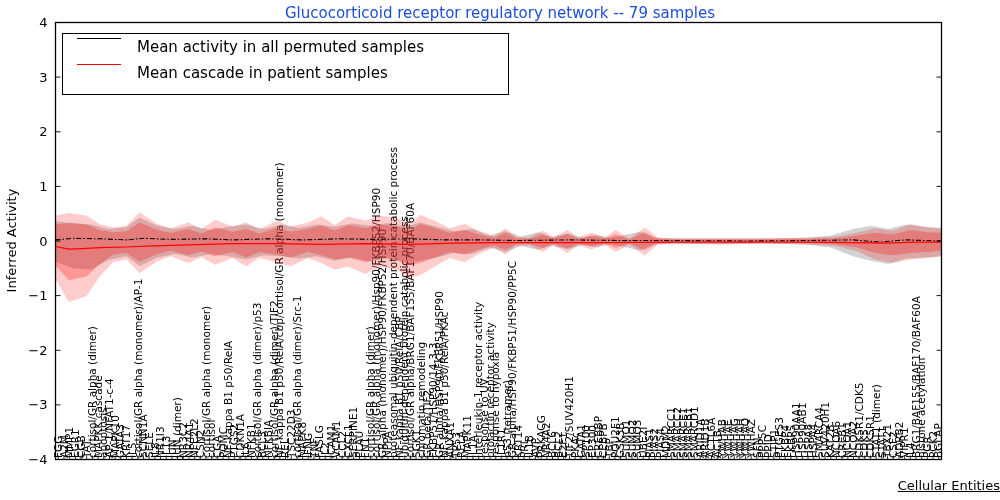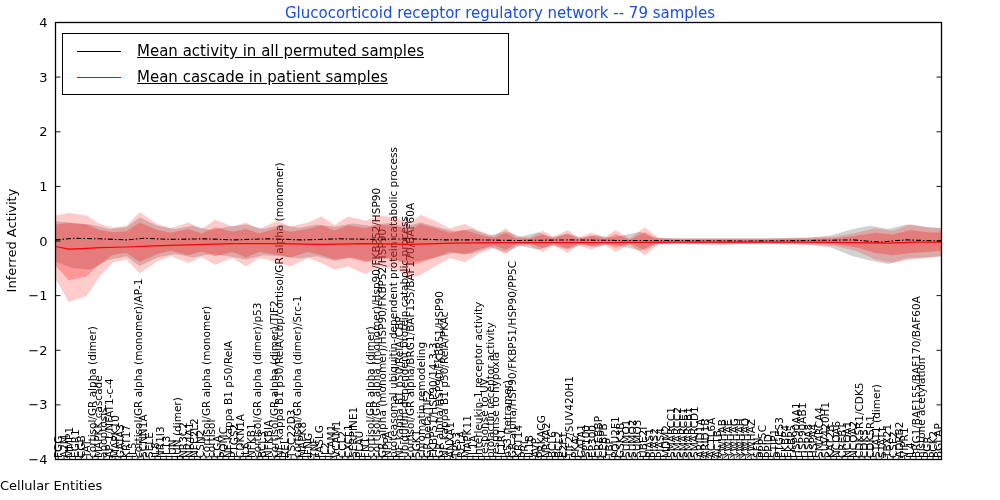--- a/index.html
+++ b/index.html
@@ -1,28 +1,28 @@
 <!DOCTYPE html>
 <html><head>
 <meta charset="utf-8">
 <style>
   html,body{margin:0;padding:0;background:#ffffff;}
   #figure{position:relative;width:1000px;height:500px;background:#ffffff;
           font-family:"DejaVu Sans",sans-serif;overflow:hidden;}
   #chart{position:absolute;left:0;top:0;}
   .title{position:absolute;left:0;top:4px;width:1000px;text-align:center;
          font-size:15px;color:#1d4ed8;}
-  .xlabel{position:absolute;left:0;top:478px;width:1000px;text-align:left;
-          font-size:13px;color:#000;}
+  .xlabel{position:absolute;left:0;top:478px;width:1000px;text-align:right;
+          font-size:13px;color:#000;text-decoration:underline;}
   .ylabel{position:absolute;left:-99px;top:233px;width:220px;text-align:center;
           font-size:13px;color:#000;transform:rotate(-90deg);}
   .legend{position:absolute;left:62px;top:33px;width:447px;height:62px;
           background:#ffffff;border:1.7px solid #000;box-sizing:border-box;
           display:flex;flex-direction:column;justify-content:space-around;padding:4px 0;}
-  .legend-row{display:flex;align-items:center;height:26px;text-decoration:underline;}
+  .legend-row{display:flex;align-items:flex-start;height:26px;}
   .legend-line{width:44px;height:0;border-top:1.6px solid #000;margin-left:14px;margin-right:16px;}
   .legend-text{font-size:15px;color:#000;}
 </style>
 </head>
 <body>
 
 <div id="figure">
   <svg id="chart" width="1000" height="500" viewBox="0 0 1000 500">
       <g fill="#000" font-size="10.5" font-family="DejaVu Sans, sans-serif">
         <text transform="translate(61.9,458) rotate(-90)" text-anchor="start">FGG</text>

